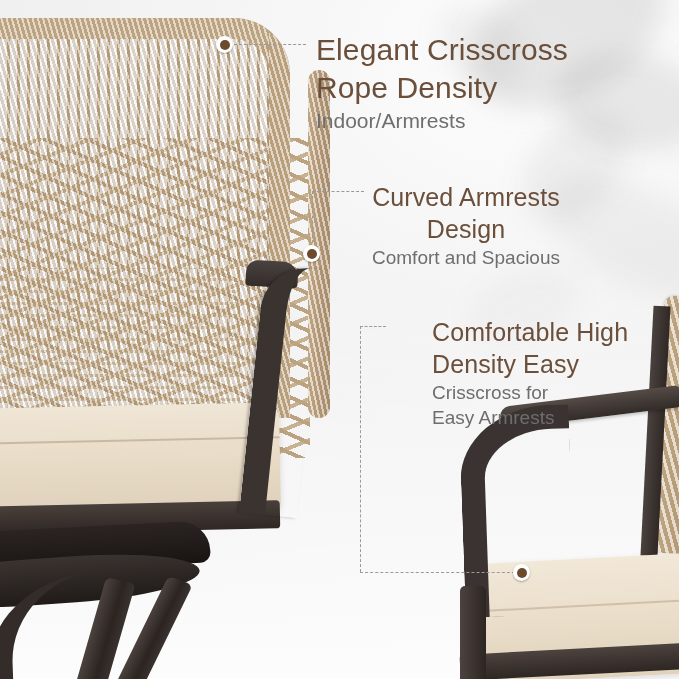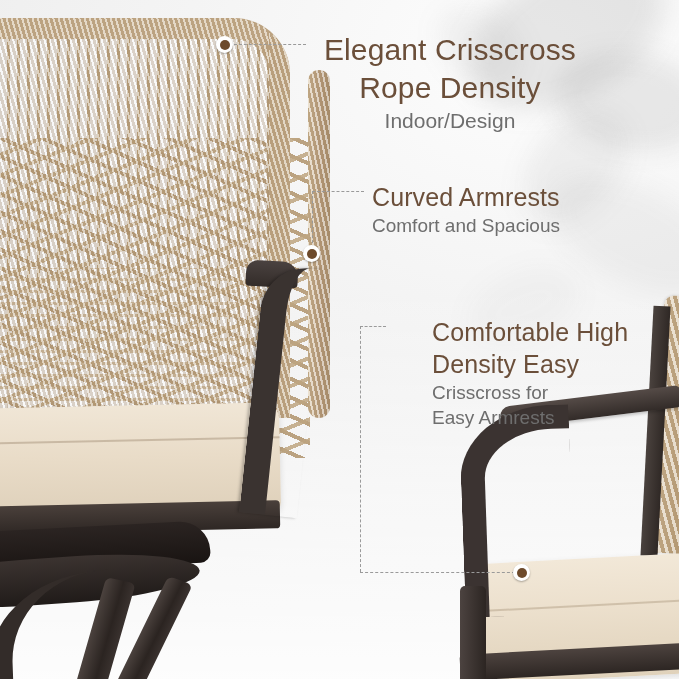--- a/index.html
+++ b/index.html
@@ -281,22 +281,22 @@
   .c-head.small { font-size: 25px; line-height: 32px; }
   .c-sub {
     color: #6e6e6e;
     font-size: 21px;
     line-height: 27px;
     font-weight: 400;
     white-space: nowrap;
   }
   .c-sub.tight { font-size: 19px; line-height: 25px; }
 
-  #callout1 { left: 324px; top: 31px; text-align: center; }
-  #callout2 { left: 372px; top: 181px; }
+  #callout1 { left: 316px; top: 31px; }
+  #callout2 { left: 372px; top: 181px; text-align: center; }
   #callout3 { left: 392px; top: 316px; margin-left: 40px; }
 
   
   .dot {
     position: absolute;
     width: 17px; height: 17px;
     border-radius: 50%;
     background: #ffffff;
     box-shadow: 0 1px 2px rgba(0,0,0,.30);
   }
@@ -380,25 +380,26 @@
   <div class="dash-v" id="line3v"></div>
   <div class="dash-h" id="line3hb"></div>
 
   <div class="dot" id="dot1"></div>
   <div class="dot" id="dot2"></div>
   <div class="dot" id="dot3"></div>
 
   <div class="callout-text" id="callout1">
     <div class="c-head">Elegant Crisscross</div>
     <div class="c-head">Rope Density</div>
-    <div class="c-sub">Indoor/Design</div>
+    <div class="c-sub">Indoor/Armrests</div>
   </div>
 
   <div class="callout-text" id="callout2">
     <div class="c-head small">Curved Armrests</div>
+    <div class="c-head small">Design</div>
     <div class="c-sub tight">Comfort and Spacious</div>
   </div>
 
   <div class="callout-text" id="callout3">
     <div class="c-head small">Comfortable High</div>
     <div class="c-head small">Density Easy</div>
     <div class="c-sub tight">Crisscross for</div>
     <div class="c-sub tight">Easy Armrests</div>
   </div>
 

